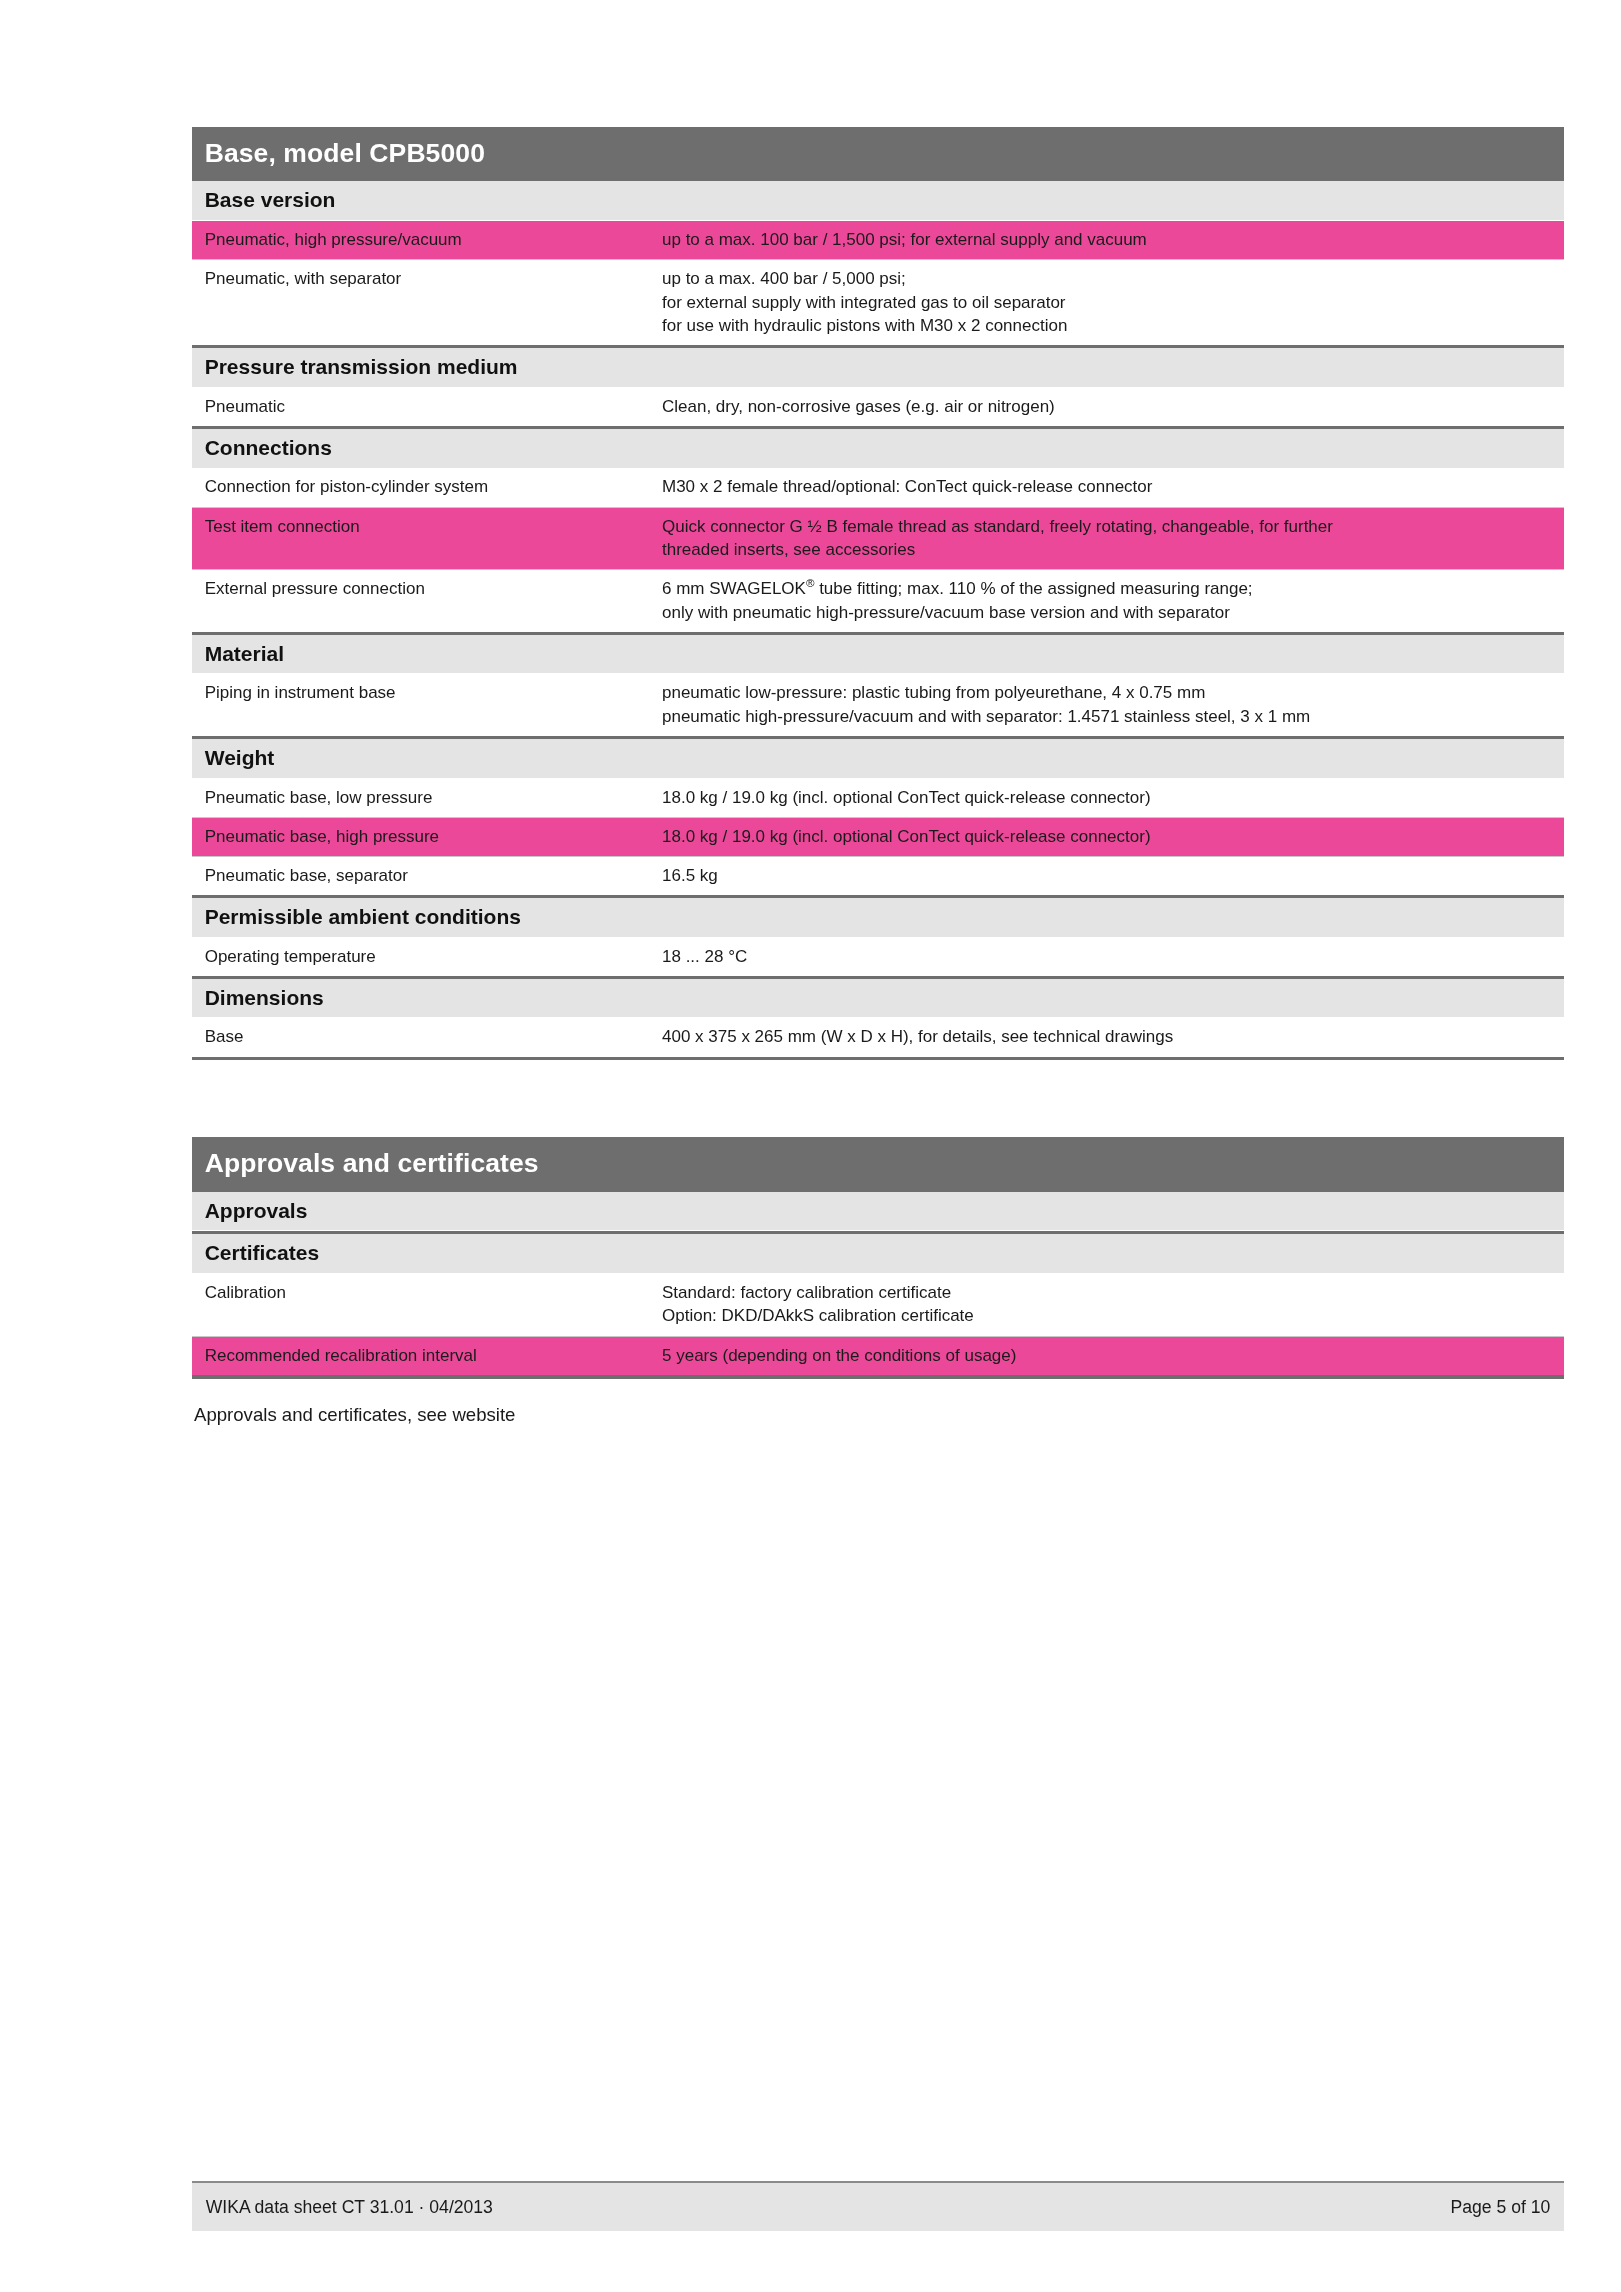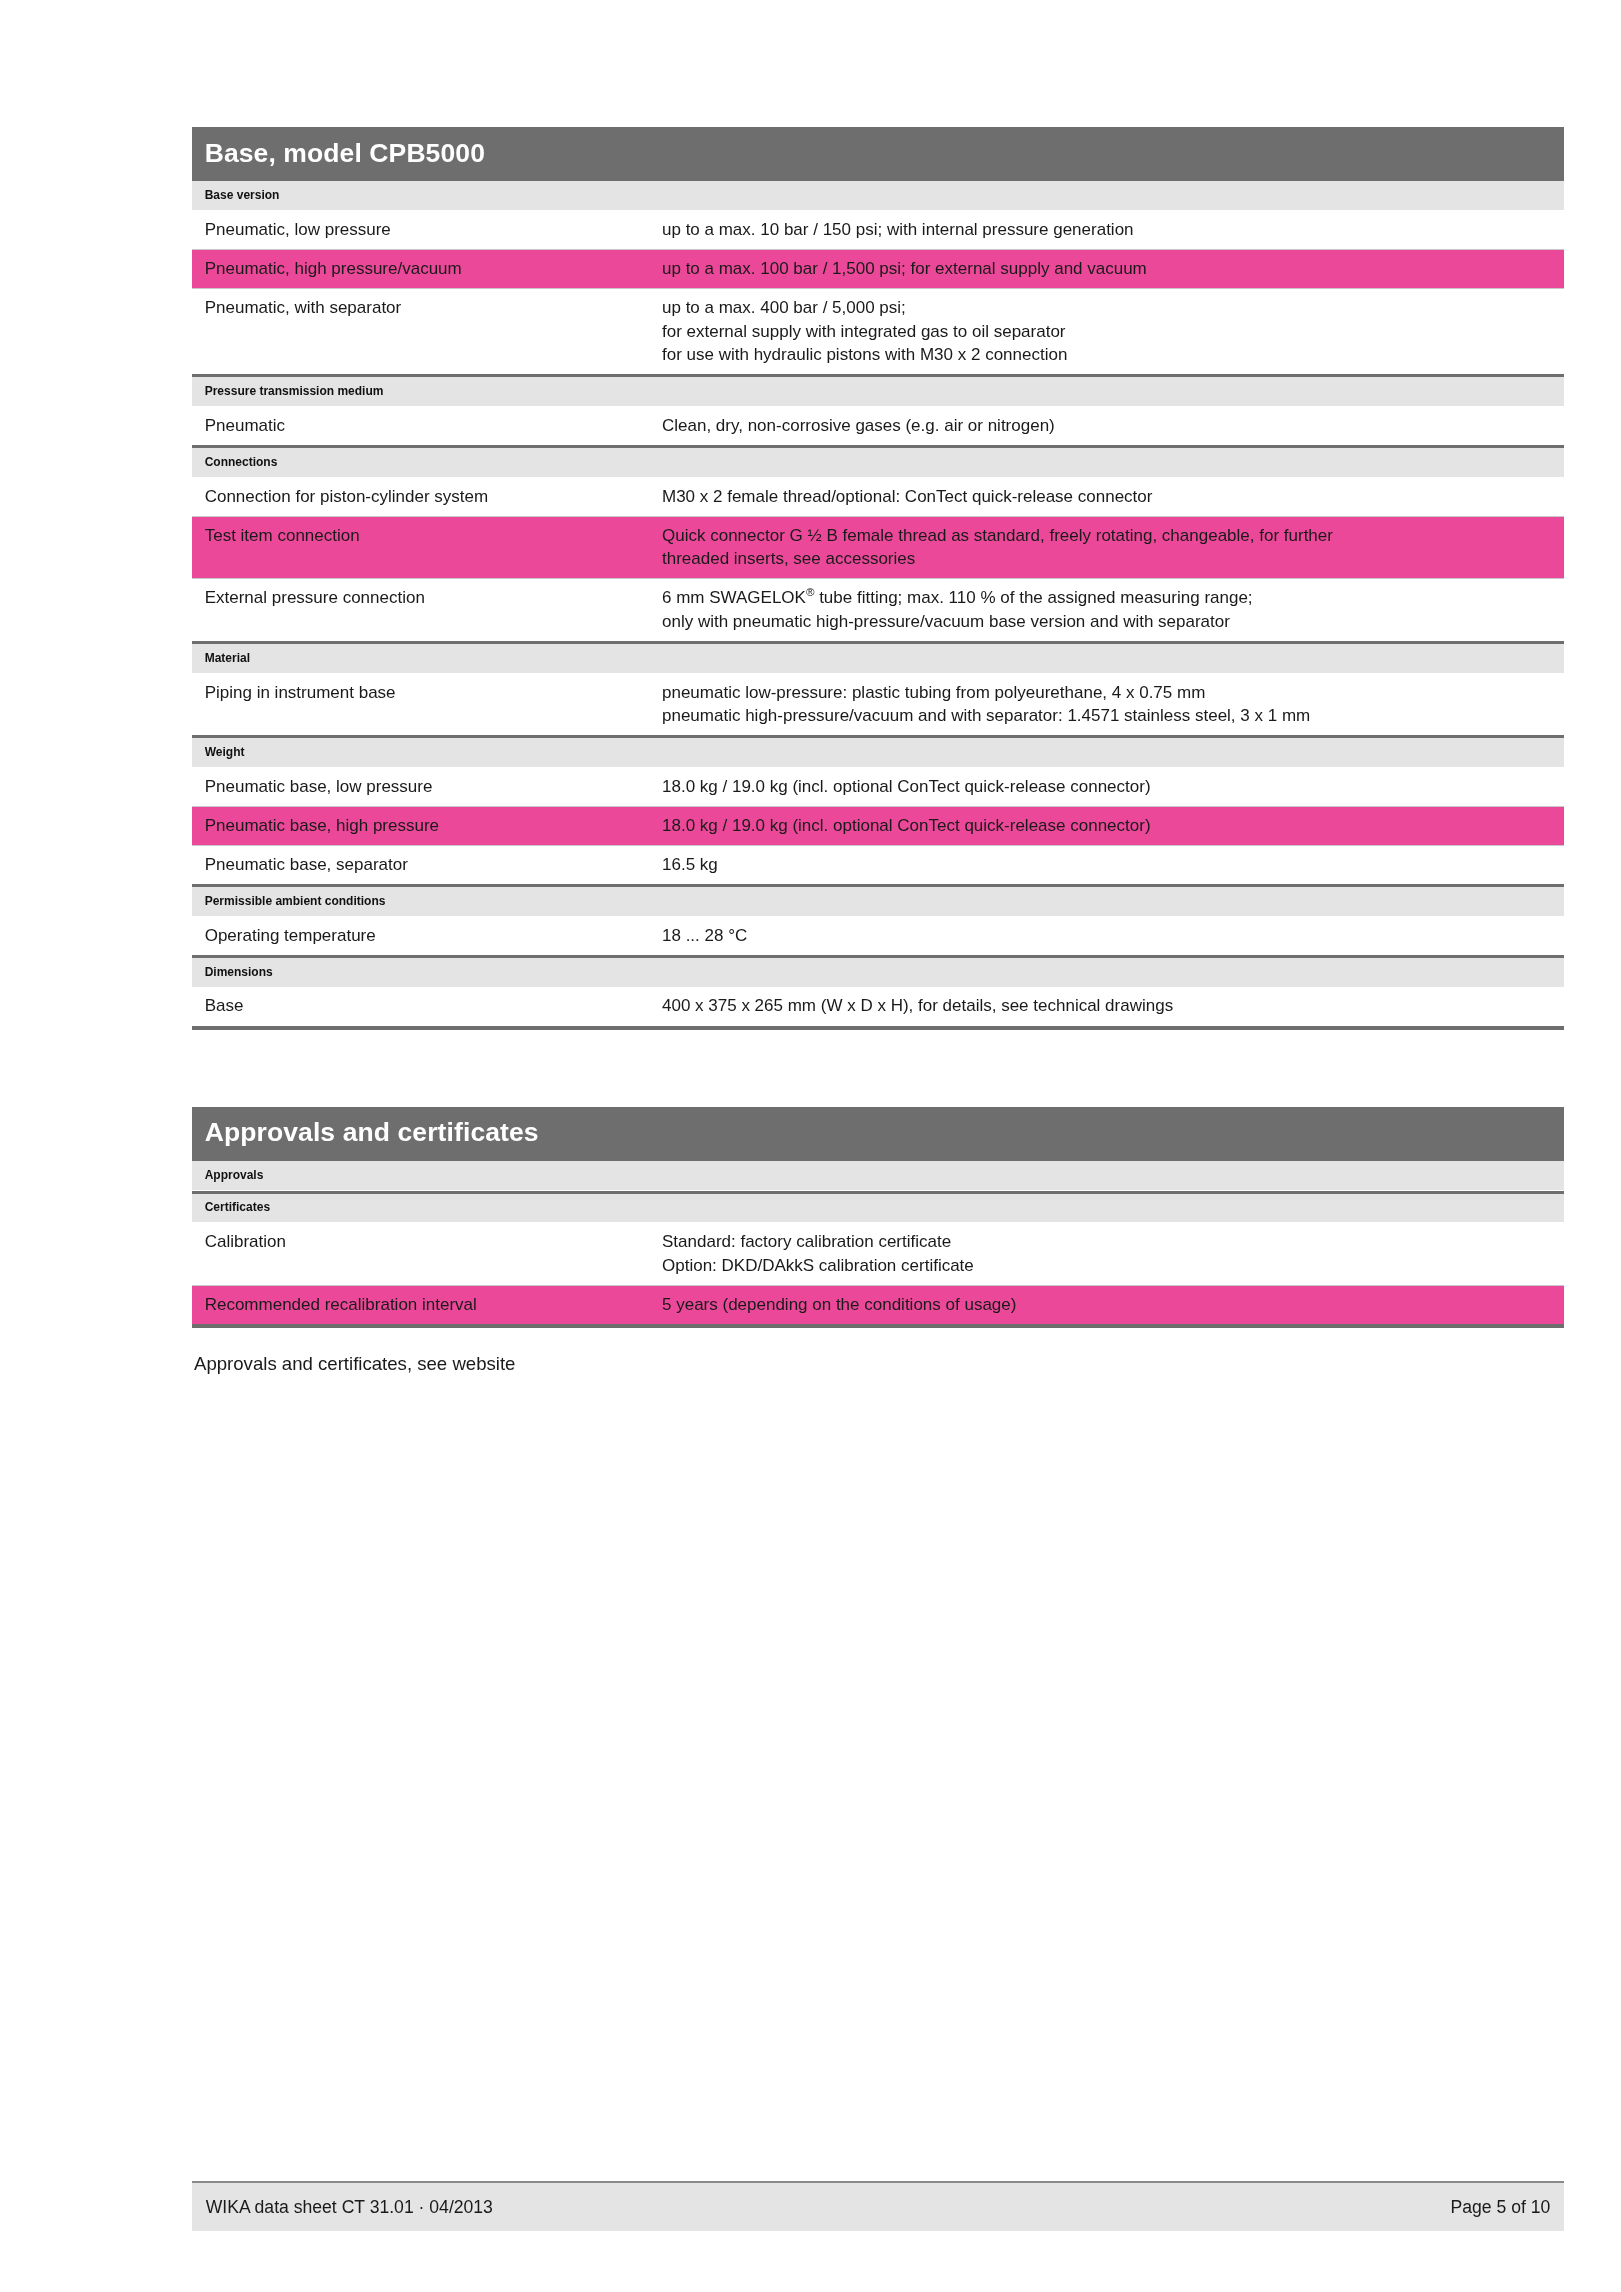--- a/index.html
+++ b/index.html
@@ -49,21 +49,21 @@
     font-size: 17px;
   }
   table.spec td {
     vertical-align: top;
     padding: 0;
   }
 
   tr.group-row td {
     background: #e4e4e4;
     font-weight: bold;
-    font-size: 12px;
+    font-size: 21px;
     padding: 6.9px 0 7.8px 12.7px;
     color: #111111;
     border-bottom: 1px solid #ffffff;
   }
 
   tr.data-row td {
     padding: 6.9px 0 7.8px 0;
     border-bottom: 1px solid #c8c8c8;
     color: #1a1a1a;
     line-height: 1.38;
@@ -131,26 +131,20 @@
           <div class="section-title">Base, model CPB5000</div>
           <table class="spec">
             <colgroup>
               <col class="col-k">
               <col>
             </colgroup>
             <tbody>
               <tr class="group-row">
                 <td colspan="2">Base version</td>
               </tr>
-              <tr class="data-row plain">
-                <td class="k">Pneumatic, low pressure</td>
-                <td>
-                  <span class="line2">up to a max. 10 bar / 150 psi; with internal pressure generation</span>
-                </td>
-              </tr>
               <tr class="data-row shaded">
                 <td class="k">Pneumatic, high pressure/vacuum</td>
                 <td>
                   <span class="line2">up to a max. 100 bar / 1,500 psi; for external supply and vacuum</span>
                 </td>
               </tr>
               <tr class="data-row plain last-in-group">
                 <td class="k">Pneumatic, with separator</td>
                 <td>
                   <span class="line2">up to a max. 400 bar / 5,000 psi;</span>

